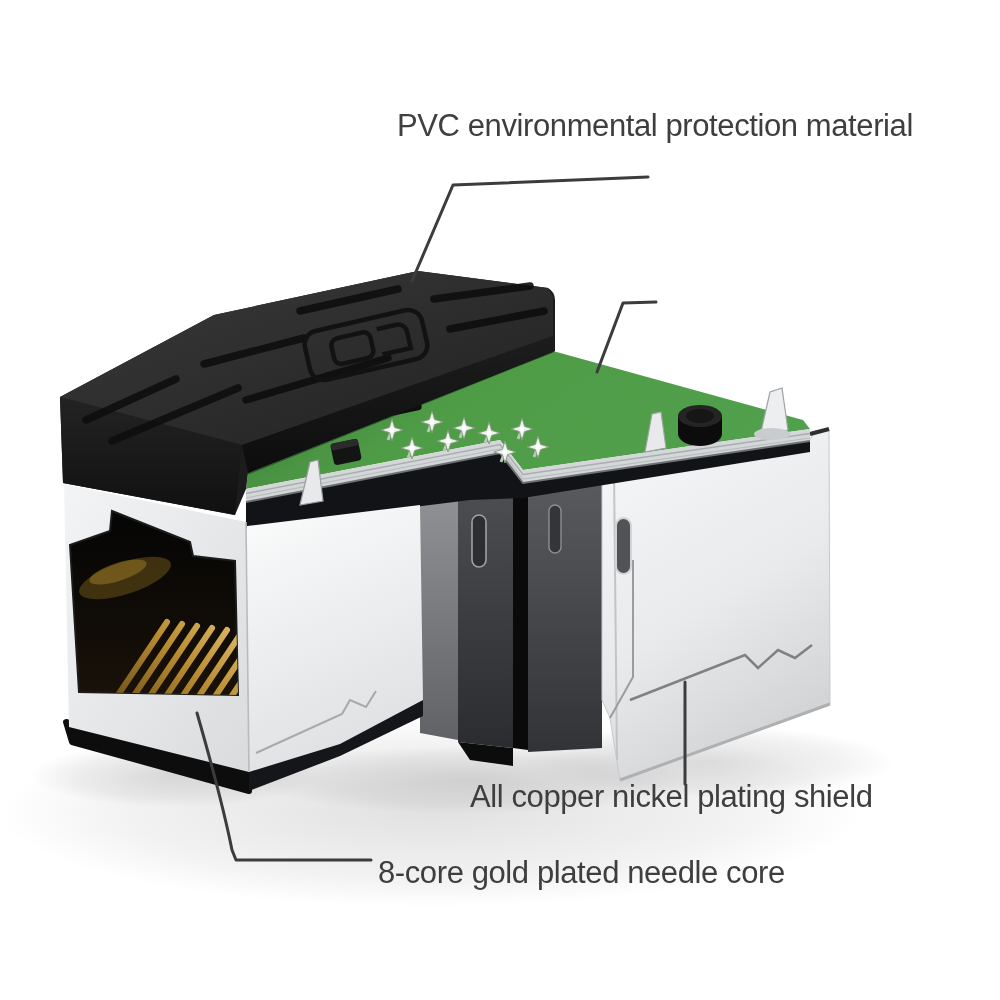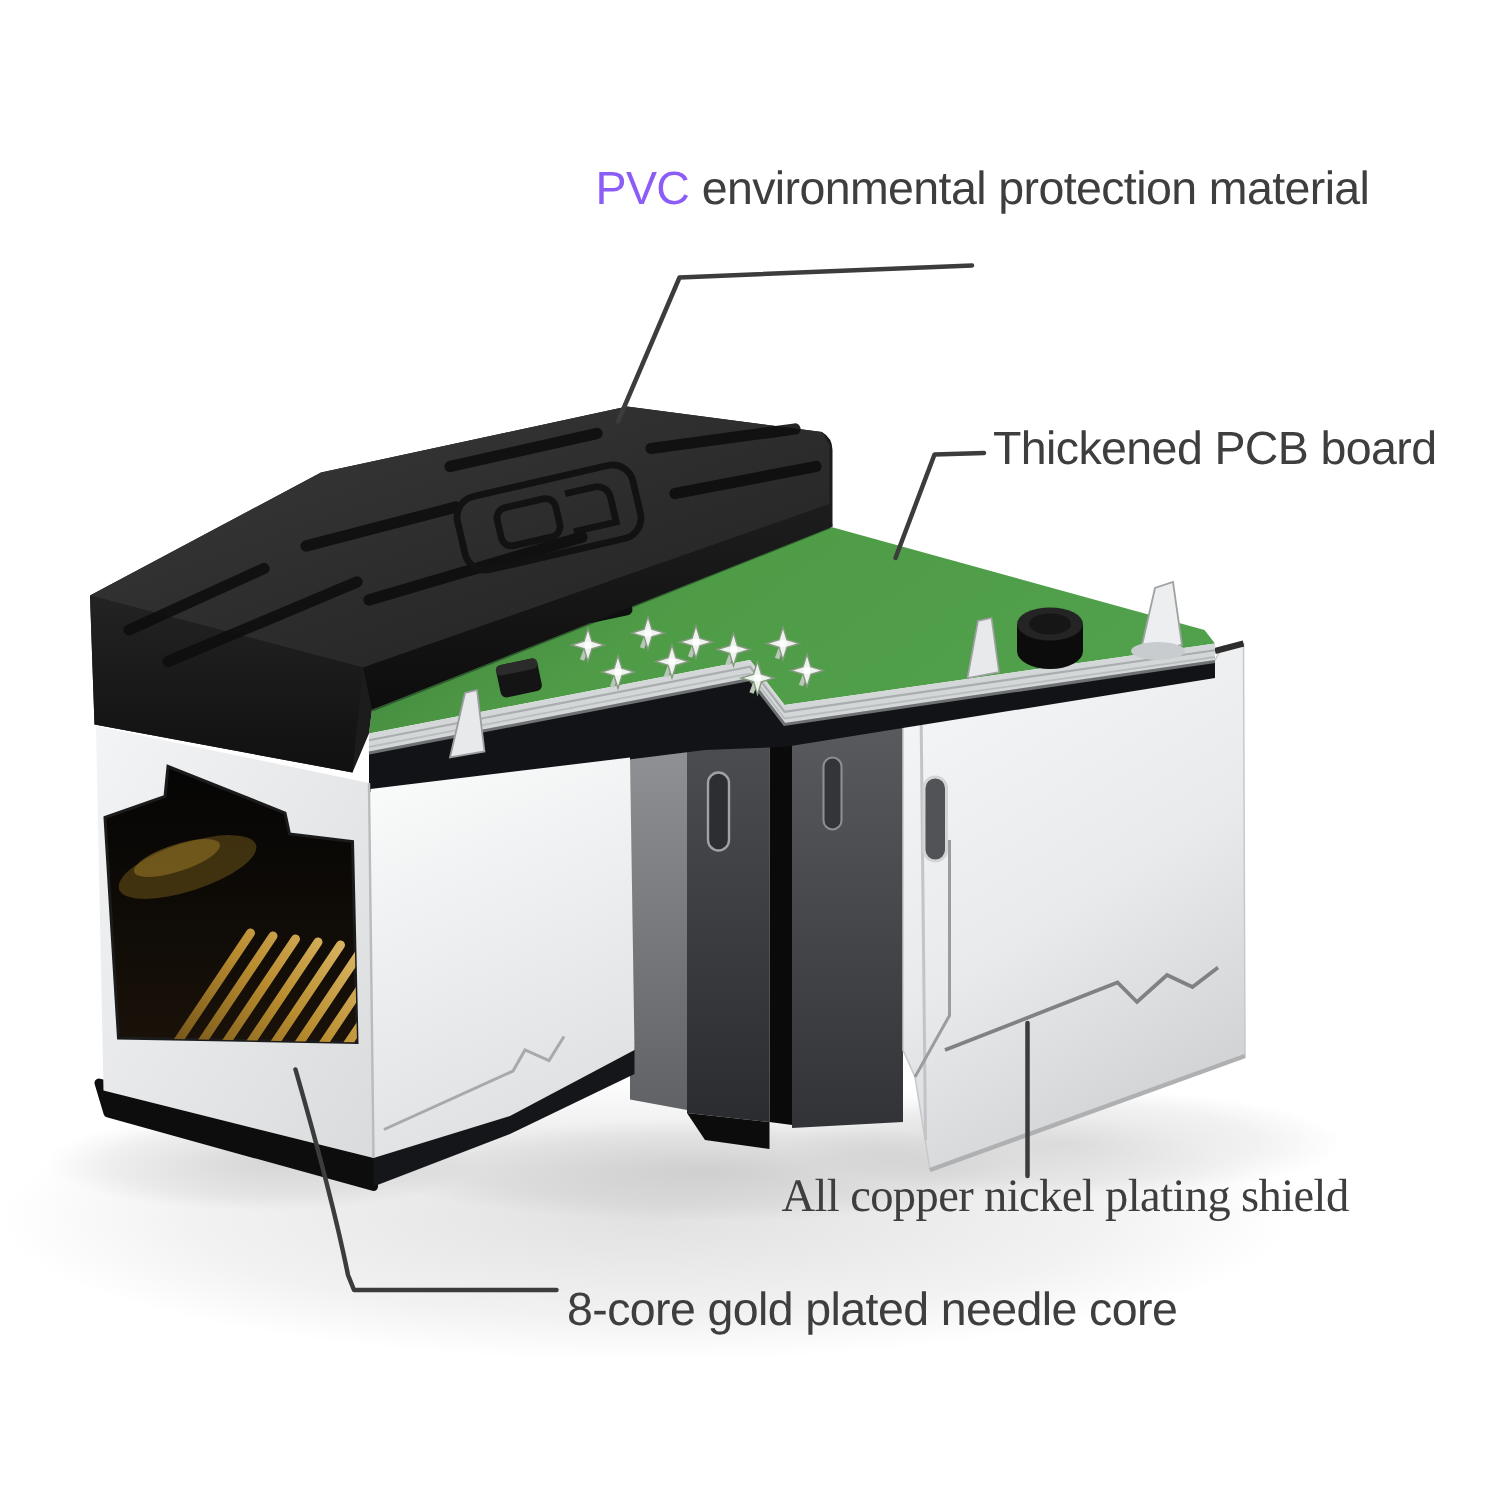--- a/index.html
+++ b/index.html
@@ -7,21 +7,21 @@
     position:relative; width:1000px; height:1000px;
     background:#ffffff; overflow:hidden;
     font-family:"Liberation Sans", sans-serif;
   }
   .stage svg { position:absolute; left:0; top:0; }
   .callout {
     position:absolute; white-space:nowrap;
     font-size:31px; line-height:1.15; color:#3e3e3e;
     letter-spacing:-0.4px; font-weight:400;
   }
-  .accent { color:#8b5cf6; }
+  .accent { color:#404040; }
 </style>
 </head>
 <body>
 
 <div class="stage">
 
   <svg width="1000" height="1000" viewBox="0 0 1000 1000">
     <defs>
       <radialGradient id="gShadow" cx="50%" cy="50%" r="50%">
         <stop offset="0%" stop-color="rgba(70,70,75,0.16)"></stop>
@@ -219,25 +219,22 @@
       <path d="M597,372 L623,303 L656,302"></path>
       <path d="M685,682 L685,784"></path>
       <path d="M197,713 Q222,800 232,850 L236,860 L371,860"></path>
     </g>
   </svg>
 
   <div class="callout" style="left:397px; top:108px;">
     <span class="accent">PVC</span><span> environmental protection material</span>
   </div>
 
-  <div class="callout" style="left:662px; top:281px;">
-    <span>Thickened PCB board</span>
-  </div>
-
-  <div class="callout" style="left:521px; top:779px;font-family:Liberation Serif, serif;">
+
+  <div class="callout" style="left:470px; top:779px;">
     <span>All copper nickel plating shield</span>
   </div>
 
   <div class="callout" style="left:378px; top:843px;margin-top:12px;">
     <span>8-core gold plated needle core</span>
   </div>
 
 </div>
 
 </body></html>

